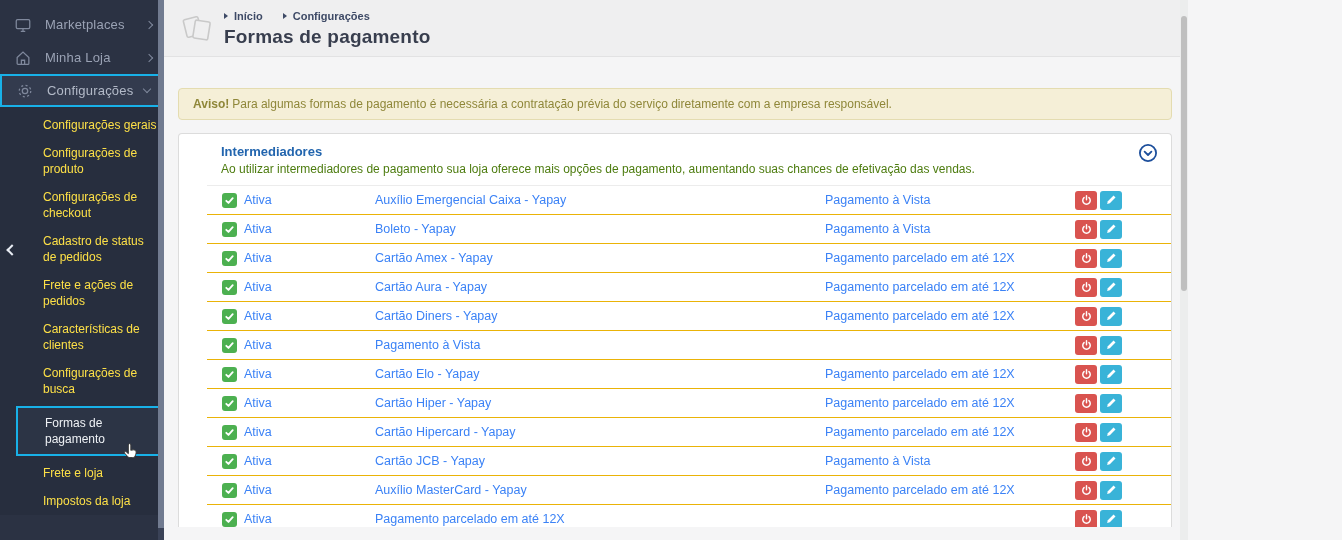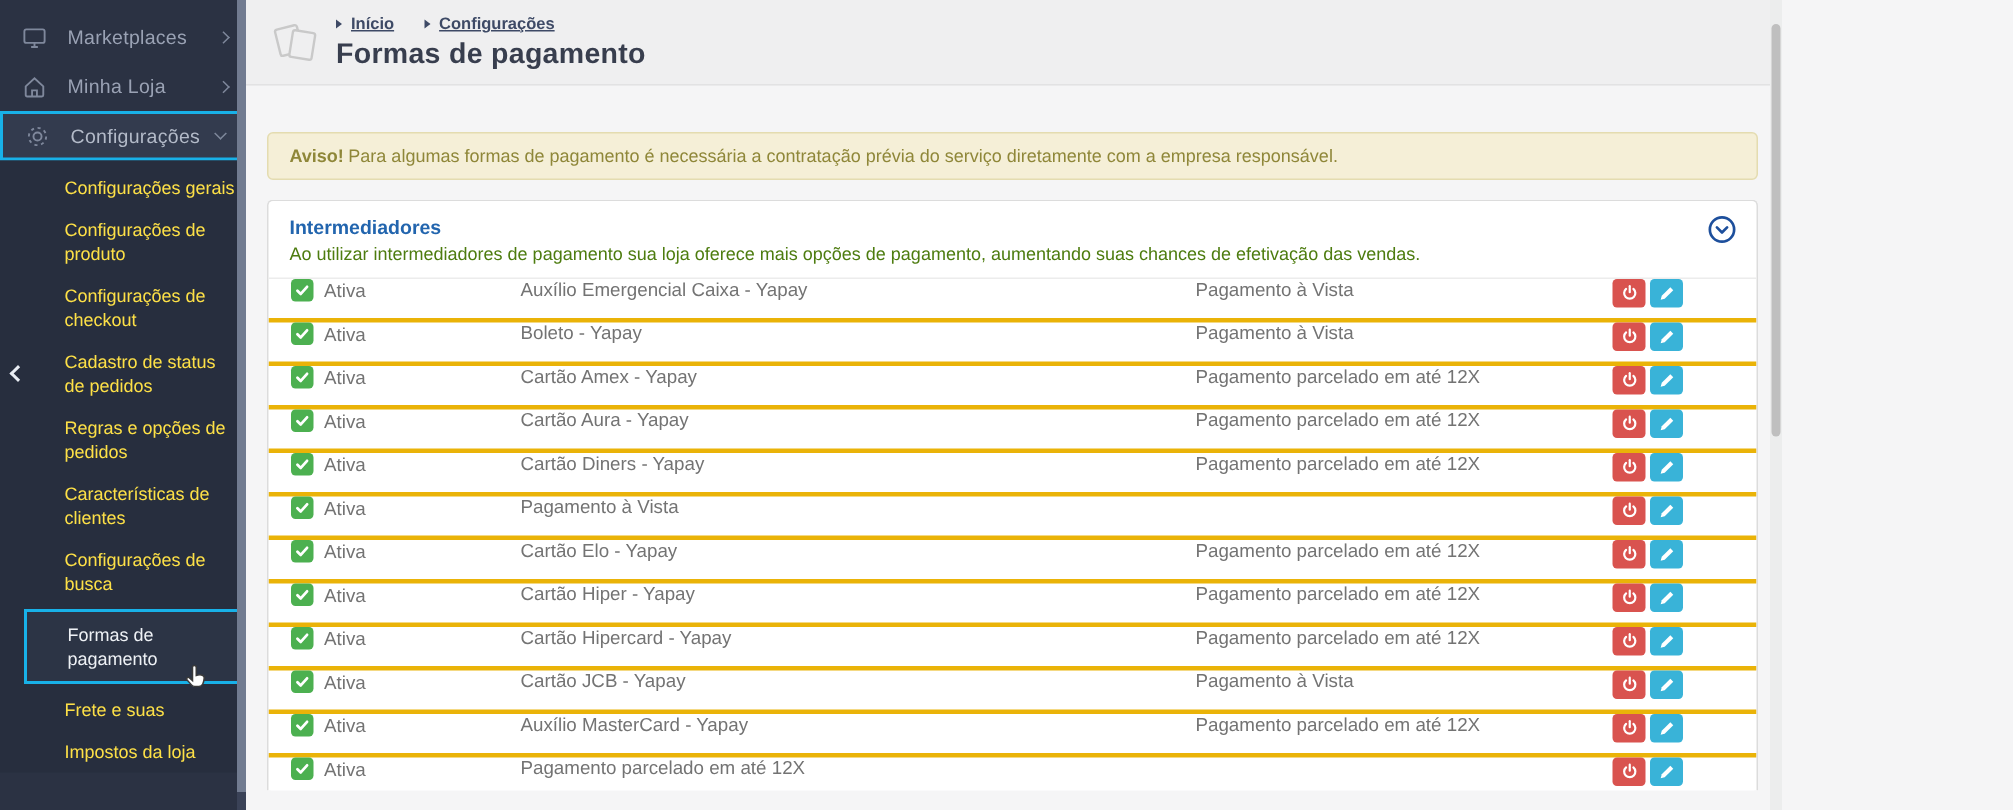--- a/index.html
+++ b/index.html
@@ -29,35 +29,35 @@
   .sb-scrollbar .sb-thumb { position:absolute; top:0; left:0; width:6px; height:528px; background:#717b90; }
 
   
   .main { flex:1; position:relative; height:540px; background:#f5f5f6; }
   .page-header { height:57px; background:#efeff0; border-bottom:1px solid #e2e2e3; display:flex; align-items:flex-start; padding:8px 0 0 16px; }
   .pages-icon { width:36px; height:38px; margin-top:2px; }
   .header-texts { margin-left:8px; }
   .breadcrumb { display:flex; align-items:center; gap:20px; margin-top:2px; }
   .crumb { display:flex; align-items:center; gap:6px; font-size:11px; color:#3e4a66; cursor:pointer; }
   .crumb .tri { width:0; height:0; border-left:4px solid #3e4a66; border-top:3.5px solid transparent; border-bottom:3.5px solid transparent; }
-  .crumb .crumb-label { text-decoration:underline; font-weight:bold; }
+  .crumb .crumb-label { font-weight:bold; }
   .page-title { font-size:19px; font-weight:bold; color:#383e4e; margin-top:4px; letter-spacing:.2px; }
 
   .content { padding:31px 16px 0 14px; }
   .warning-box { background:var(--warning-bg); border:1px solid var(--warning-border); border-radius:4px; padding:8px 14px; font-size:12px; color:var(--warning-text); }
   .warning-box b { margin-right:3px; }
 
-  .card { position:relative; margin-top:13px; background:#fff; border:1px solid #dcdcdc; border-bottom:none; border-radius:4px 4px 0 0; height:394px; overflow:hidden; }
+  .card { position:relative; margin-top:13px; background:#fff; border:1px solid #dcdcdc; border-bottom:none; border-radius:4px 4px 0 0; height:394px; overflow:hidden;padding-left:28px; }
   .card-head { position:relative; padding:10px 14px 9px 14px; }
   .sec-title { font-size:13px; font-weight:bold; color:var(--link-blue); }
   .sec-desc { font-size:12px; color:#4d7c0f; margin-top:3px; }
   .collapse-btn { position:absolute; right:13px; top:9px; width:20px; height:20px; cursor:pointer; }
 
   .rows { border-top:1px solid #ececec; }
-  .row { display:flex; align-items:flex-start; height:29px; border-bottom:3px solid #eab308; font-size:12.5px; color:#737373; }
+  .row { display:flex; align-items:center; height:29px; border-bottom:1px solid #eab308; font-size:12.5px; color:#3b82f6; }
   .cell-status { width:168px; padding-left:15px; display:flex; align-items:center; gap:7px; }
   .check { width:15px; height:15px; border-radius:3px; background:var(--green); display:flex; align-items:center; justify-content:center; cursor:pointer; }
   .cell-name { width:450px; }
   .cell-type { flex:1; }
   .cell-actions { display:flex; gap:3px; padding-right:49px; }
   .abtn { width:22px; height:19px; border:none; border-radius:3px; display:flex; align-items:center; justify-content:center; cursor:pointer; padding:0; }
   .abtn.red { background:var(--red); }
   .abtn.blue { background:var(--blue); }
   .abtn svg { display:block; }
 
@@ -99,29 +99,29 @@
           </svg>
         </span>
         <span class="nav-label">Configurações</span>
         <span class="chev down"></span>
       </div>
       <ul class="submenu">
           <li><span class="sub-label">Configurações gerais</span></li>
           <li><span class="sub-label">Configurações de produto</span></li>
           <li><span class="sub-label">Configurações de checkout</span></li>
           <li><span class="sub-label">Cadastro de status de pedidos</span></li>
-          <li><span class="sub-label">Regras e opções de pedidos</span></li>
+          <li><span class="sub-label">Frete e ações de pedidos</span></li>
           <li><span class="sub-label">Características de clientes</span></li>
           <li><span class="sub-label">Configurações de busca</span></li>
           <li class="active"><span class="sub-label">Formas de pagamento</span><span class="cursor-pointer">
     <svg width="20" height="20" viewBox="0 0 24 24">
       <path d="M10 3.5c0-.8.7-1.5 1.5-1.5S13 2.7 13 3.5V10l1.2-.3c2.8-.8 5.2.3 5.2 2.2 0 0-.3 3.1-1.2 4.9-.6 1.2-1.8 1.9-3.1 1.9h-3.3c-1 0-1.9-.4-2.6-1.2l-3.5-3.9c-.5-.5-.4-1.3.1-1.8.5-.4 1.3-.4 1.8.1L10 14V3.5z" fill="#fff" stroke="#3a3a3a" stroke-width="1.2"></path>
     </svg>
   </span></li>
-          <li><span class="sub-label">Frete e suas</span></li>
+          <li><span class="sub-label">Frete e loja</span></li>
           <li><span class="sub-label">Impostos da loja</span></li>
         </ul>
     </nav>
     <div class="sb-collapse"><span class="chev"></span></div>
     <div class="sb-scrollbar">
         <div class="sb-thumb"></div>
       </div>
   </aside>
 
   <main class="main">

